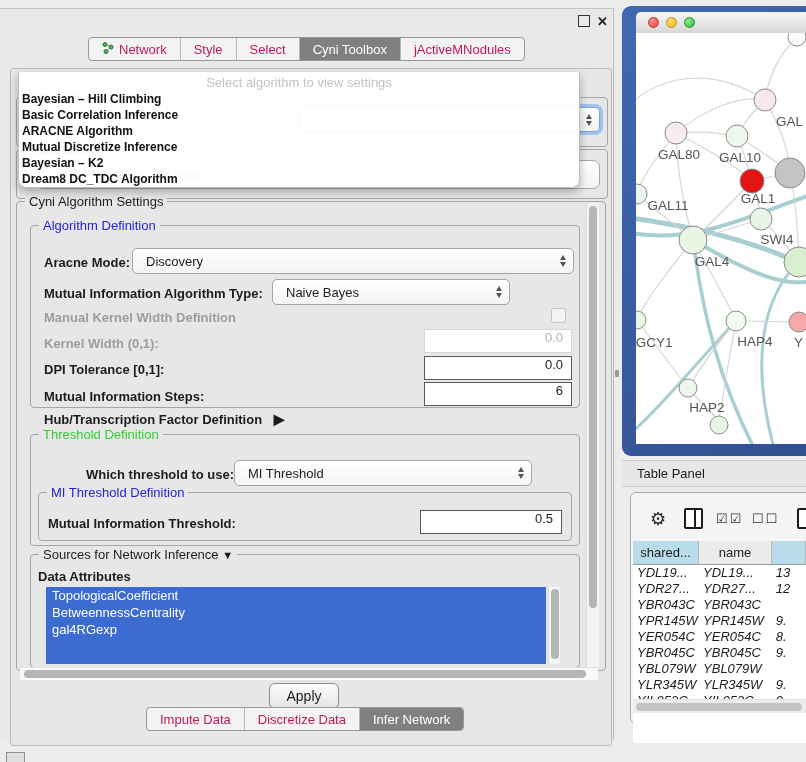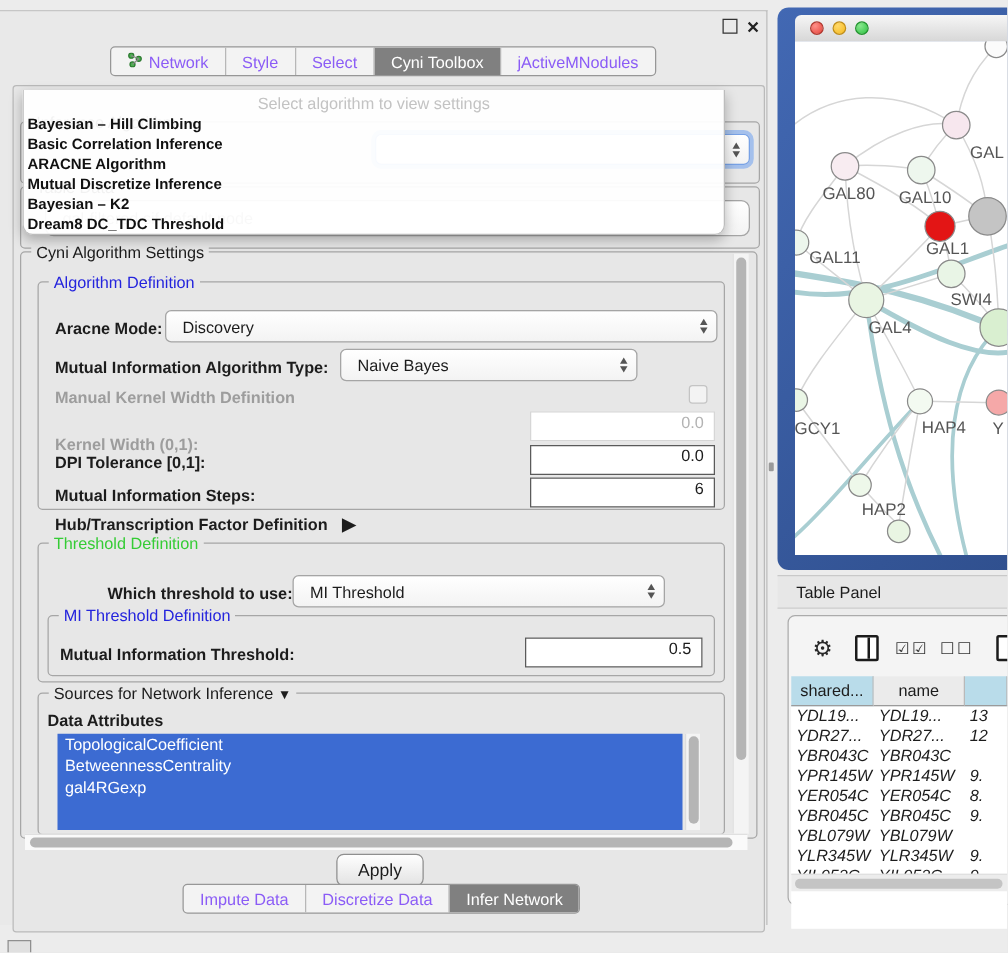--- a/index.html
+++ b/index.html
@@ -9,21 +9,21 @@
   .b{font-weight:bold;}
   .lbl{font-size:13px;white-space:nowrap;}
   .dis{color:#9d9d9d;}
   
   .dock{left:0;top:8px;width:613px;height:731px;background:#e9e9e9;border-right:1px solid #bdbdbd;border-top:1px solid #c6c6c6;}
   .dockbar{left:0;top:0;width:613px;height:26px;background:linear-gradient(#f2f2f2,#dcdcdc);border-bottom:1px solid #ababab;display:flex;align-items:center;padding-left:10px;box-sizing:border-box;font-size:13px;}
   .winbtn{top:6px;width:13px;height:13px;font-size:13px;line-height:13px;color:#222;text-align:center;cursor:default;}
   .floatbtn{border:1.6px solid #333;width:10px;height:10px;}
   
   .tabbar{display:flex;border:1px solid #979797;border-radius:4px;overflow:hidden;background:#f3f3f3;height:22px;}
-  .tab{padding:0 13px;font-size:13px;display:flex;align-items:center;gap:5px;border-left:1px solid #b7b7b7;color:#8b5cf6;}
+  .tab{padding:0 13px;font-size:13px;display:flex;align-items:center;gap:5px;border-left:1px solid #b7b7b7;color:#be185d;}
   .tab:first-child{border-left:none;}
   .tab.sel{background:#808080;color:#fff;}
   
   .content{left:10px;top:59px;width:600px;height:676px;background:#e7e7e7;border:1px solid #bababa;border-radius:3px;}
   
   .gbox{border:1px solid #a6a6a6;border-radius:4px;background:transparent;}
   .legend{position:absolute;top:-8px;left:8px;background:#e7e7e7;padding:0 4px;font-size:13px;white-space:nowrap;}
   .blue{color:#2424dd;}
   .green{color:#35cc35;}
   
@@ -116,21 +116,21 @@
       <span>gal-filtered sif default node</span>
     </div>
 
     <div class="abs popup">
       <div class="pop-ph">Select algorithm to view settings</div>
       <div class="pop-it">Bayesian – Hill Climbing</div>
       <div class="pop-it">Basic Correlation Inference</div>
       <div class="pop-it b">ARACNE Algorithm</div>
       <div class="pop-it">Mutual Discretize Inference</div>
       <div class="pop-it">Bayesian – K2</div>
-      <div class="pop-it">Dream8 DC_TDC Threshold</div>
+      <div class="pop-it">Dream8 DC_TDC Algorithm</div>
     </div>
 
     <div class="abs gbox" style="left:16px;top:192px;width:588px;height:468px;">
       <span class="legend">Cyni Algorithm Settings</span>
     </div>
 
     <div class="abs sb-track-v" style="left:586px;top:194px;width:12px;height:464px;">
       <div class="abs sb-thumb" style="left:2px;top:3px;width:8px;height:402px;"></div>
     </div>
 
@@ -148,21 +148,21 @@
     <div class="abs lbl b" style="left:44px;top:277px;">Mutual Information Algorithm Type:</div>
     <div class="abs combo" style="left:272px;top:270px;width:238px;height:26px;">
       <span>Naive Bayes</span>
       <span class="stepper">
           <span class="tri-up"></span>
           <span class="tri-dn"></span>
         </span>
     </div>
     <div class="abs lbl b dis" style="left:44px;top:301px;">Manual Kernel Width Definition</div>
     <div class="abs checkbox" style="left:551px;top:299px;"></div>
-    <div class="abs lbl b dis" style="left:44px;top:339px;">Kernel Width (0,1):</div>
+    <div class="abs lbl b dis" style="left:44px;top:327px;">Kernel Width (0,1):</div>
     <div class="abs field off" style="left:424px;top:320px;width:148px;height:24px;">
       <span>0.0</span>
     </div>
     <div class="abs lbl b" style="left:44px;top:353px;">DPI Tolerance [0,1]:</div>
     <div class="abs field" style="left:424px;top:347px;width:148px;height:24px;">
       <span>0.0</span>
     </div>
     <div class="abs lbl b" style="left:44px;top:380px;">Mutual Information Steps:</div>
     <div class="abs field" style="left:424px;top:373px;width:148px;height:24px;">
       <span>6</span>

